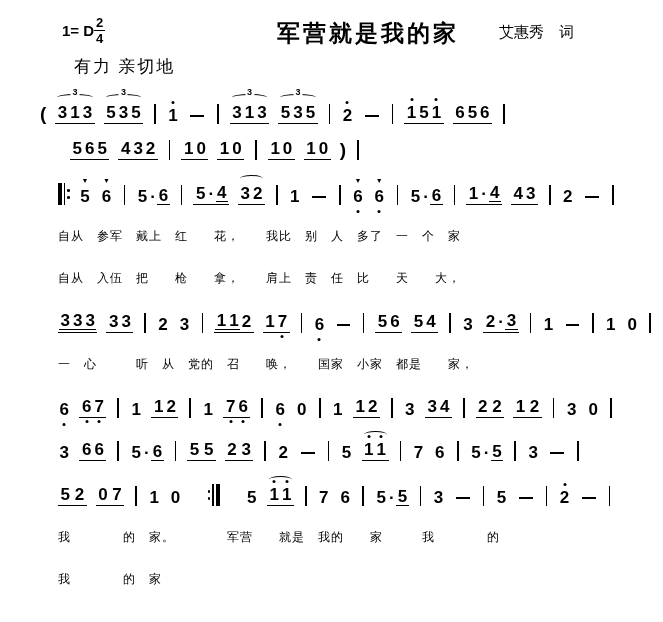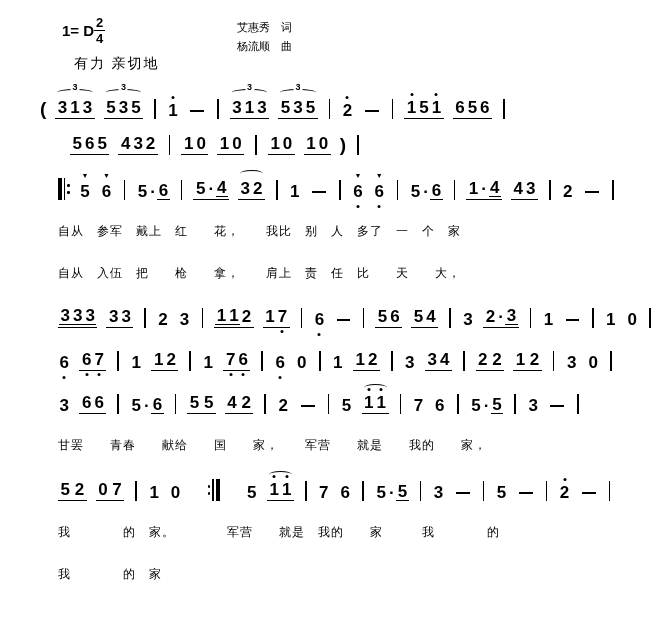--- a/index.html
+++ b/index.html
@@ -4,23 +4,23 @@
 <style>
   html,body{margin:0;padding:0;background:#fff;}
   #page{position:relative;width:663px;height:622px;background:#fff;color:#000;
         font-family:"Liberation Sans",sans-serif;overflow:hidden;}
   
   .header{display:grid;grid-template-columns:175px 1fr 150px;padding:16px 14px 0 62px;}
   .keyrow{display:flex;align-items:center;font-weight:bold;font-size:15px;}
   .timesig{display:inline-flex;flex-direction:column;align-items:center;line-height:1;font-size:13px;font-weight:bold;}
   .timesig .num{border-bottom:1.2px solid #000;padding:0 2px 1px;}
   .timesig .den{padding-top:1px;}
-  .expression{margin:10px 0 0 12px;font-family:"Liberation Serif",serif;font-size:14px;letter-spacing:2px;}
+  .expression{margin:10px 0 0 12px;font-family:"Liberation Serif",serif;font-size:17px;letter-spacing:2px;}
   .title{text-align:center;font-family:"Liberation Serif",serif;font-size:23px;font-weight:bold;letter-spacing:3px;padding-top:2px;}
-  .credits{font-family:Liberation Mono, monospace;font-size:11px;line-height:1.7;padding-top:3px;}
+  .credits{font-family:Liberation Sans, sans-serif;font-size:15px;line-height:1.7;padding-top:3px;}
   
   #score{padding:6px 10px 0 58px;}
   .system{margin-top:10px;}
   .notes{display:flex;align-items:flex-end;gap:9px;font-size:17px;font-weight:bold;padding-top:13px;line-height:1;}
   .line-intro-1 .notes{margin-left:-18px;padding-top:10px;}
   .line-intro-2 .notes{margin-left:12px;padding-top:6px;}
   .grp{position:relative;display:inline-flex;align-items:flex-end;}
   .gu{border-bottom:1.6px solid #000;padding:0 1px 2px;}
   .ch{position:relative;display:inline-block;padding:0 1.5px;white-space:pre;}
   .chu{border-bottom:1.6px solid #000;}
@@ -48,23 +48,23 @@
     <div>
       <div class="keyrow">
         <span>1= D</span>
         <span class="timesig">
           <span class="num">2</span>
           <span class="den">4</span>
         </span>
       </div>
       <div class="expression">有力 亲切地</div>
     </div>
+    <div class="title">军营就是我的家</div>
     <div class="credits">
       <div>艾惠秀　词</div>
-      <div>杨流顺　曲</div>
     </div>
   </div>
   <div id="score">
       <div class="system line-intro-1">
         <div class="notes">
           <span class="paren">(</span>
           <span class="grp gu">
             <span class="ch"><span>3</span></span>
             <span class="ch"><span>1</span></span>
             <span class="ch"><span>3</span></span>
@@ -284,20 +284,21 @@
           <span class="dash"></span>
           <span class="bar"></span>
           <span class="grp">
             <span class="ch"><span>1</span></span>
           </span>
           <span class="grp">
             <span class="ch"><span>0</span></span>
           </span>
           <span class="bar"></span>
         </div>
+        <div class="lyrics">一　心　　　听　从　党的　召　　唤，　　国家　小家　都是　　家，</div>
       </div>
       <div class="system line-system-3">
         <div class="notes">
           <span class="grp">
             <span class="ch"><span>6</span><i class="db"></i></span>
           </span>
           <span class="grp gu">
             <span class="ch"><span>6</span><i class="db"></i></span>
             <span class="ch"><span>7</span><i class="db"></i></span>
           </span>
@@ -370,21 +371,21 @@
           <span class="grp">
             <span class="ch"><span>5</span></span>
             <span class="ch"><span>·</span></span>
             <span class="ch chu"><span>6</span></span>
           </span>
           <span class="bar"></span>
           <span class="grp gu">
             <span class="ch"><span>5 5</span></span>
           </span>
           <span class="grp gu">
-            <span class="ch"><span>4 2</span></span>
+            <span class="ch"><span>2 3</span></span>
           </span>
           <span class="bar"></span>
           <span class="grp">
             <span class="ch"><span>2</span></span>
           </span>
           <span class="dash"></span>
           <span class="bar"></span>
           <span class="grp">
             <span class="ch"><span>5</span></span>
           </span>
@@ -406,21 +407,20 @@
             <span class="ch"><span>·</span></span>
             <span class="ch chu"><span>5</span></span>
           </span>
           <span class="bar"></span>
           <span class="grp">
             <span class="ch"><span>3</span></span>
           </span>
           <span class="dash"></span>
           <span class="bar"></span>
         </div>
-        <div class="lyrics">甘罢　　青春　　献给　　国　　家，　　军营　　就是　　我的　　家，</div>
       </div>
       <div class="system line-system-5">
         <div class="notes">
           <span class="grp gu">
             <span class="ch"><span>5 2</span></span>
           </span>
           <span class="grp gu">
             <span class="ch"><span>0 7</span></span>
           </span>
           <span class="bar"></span>

